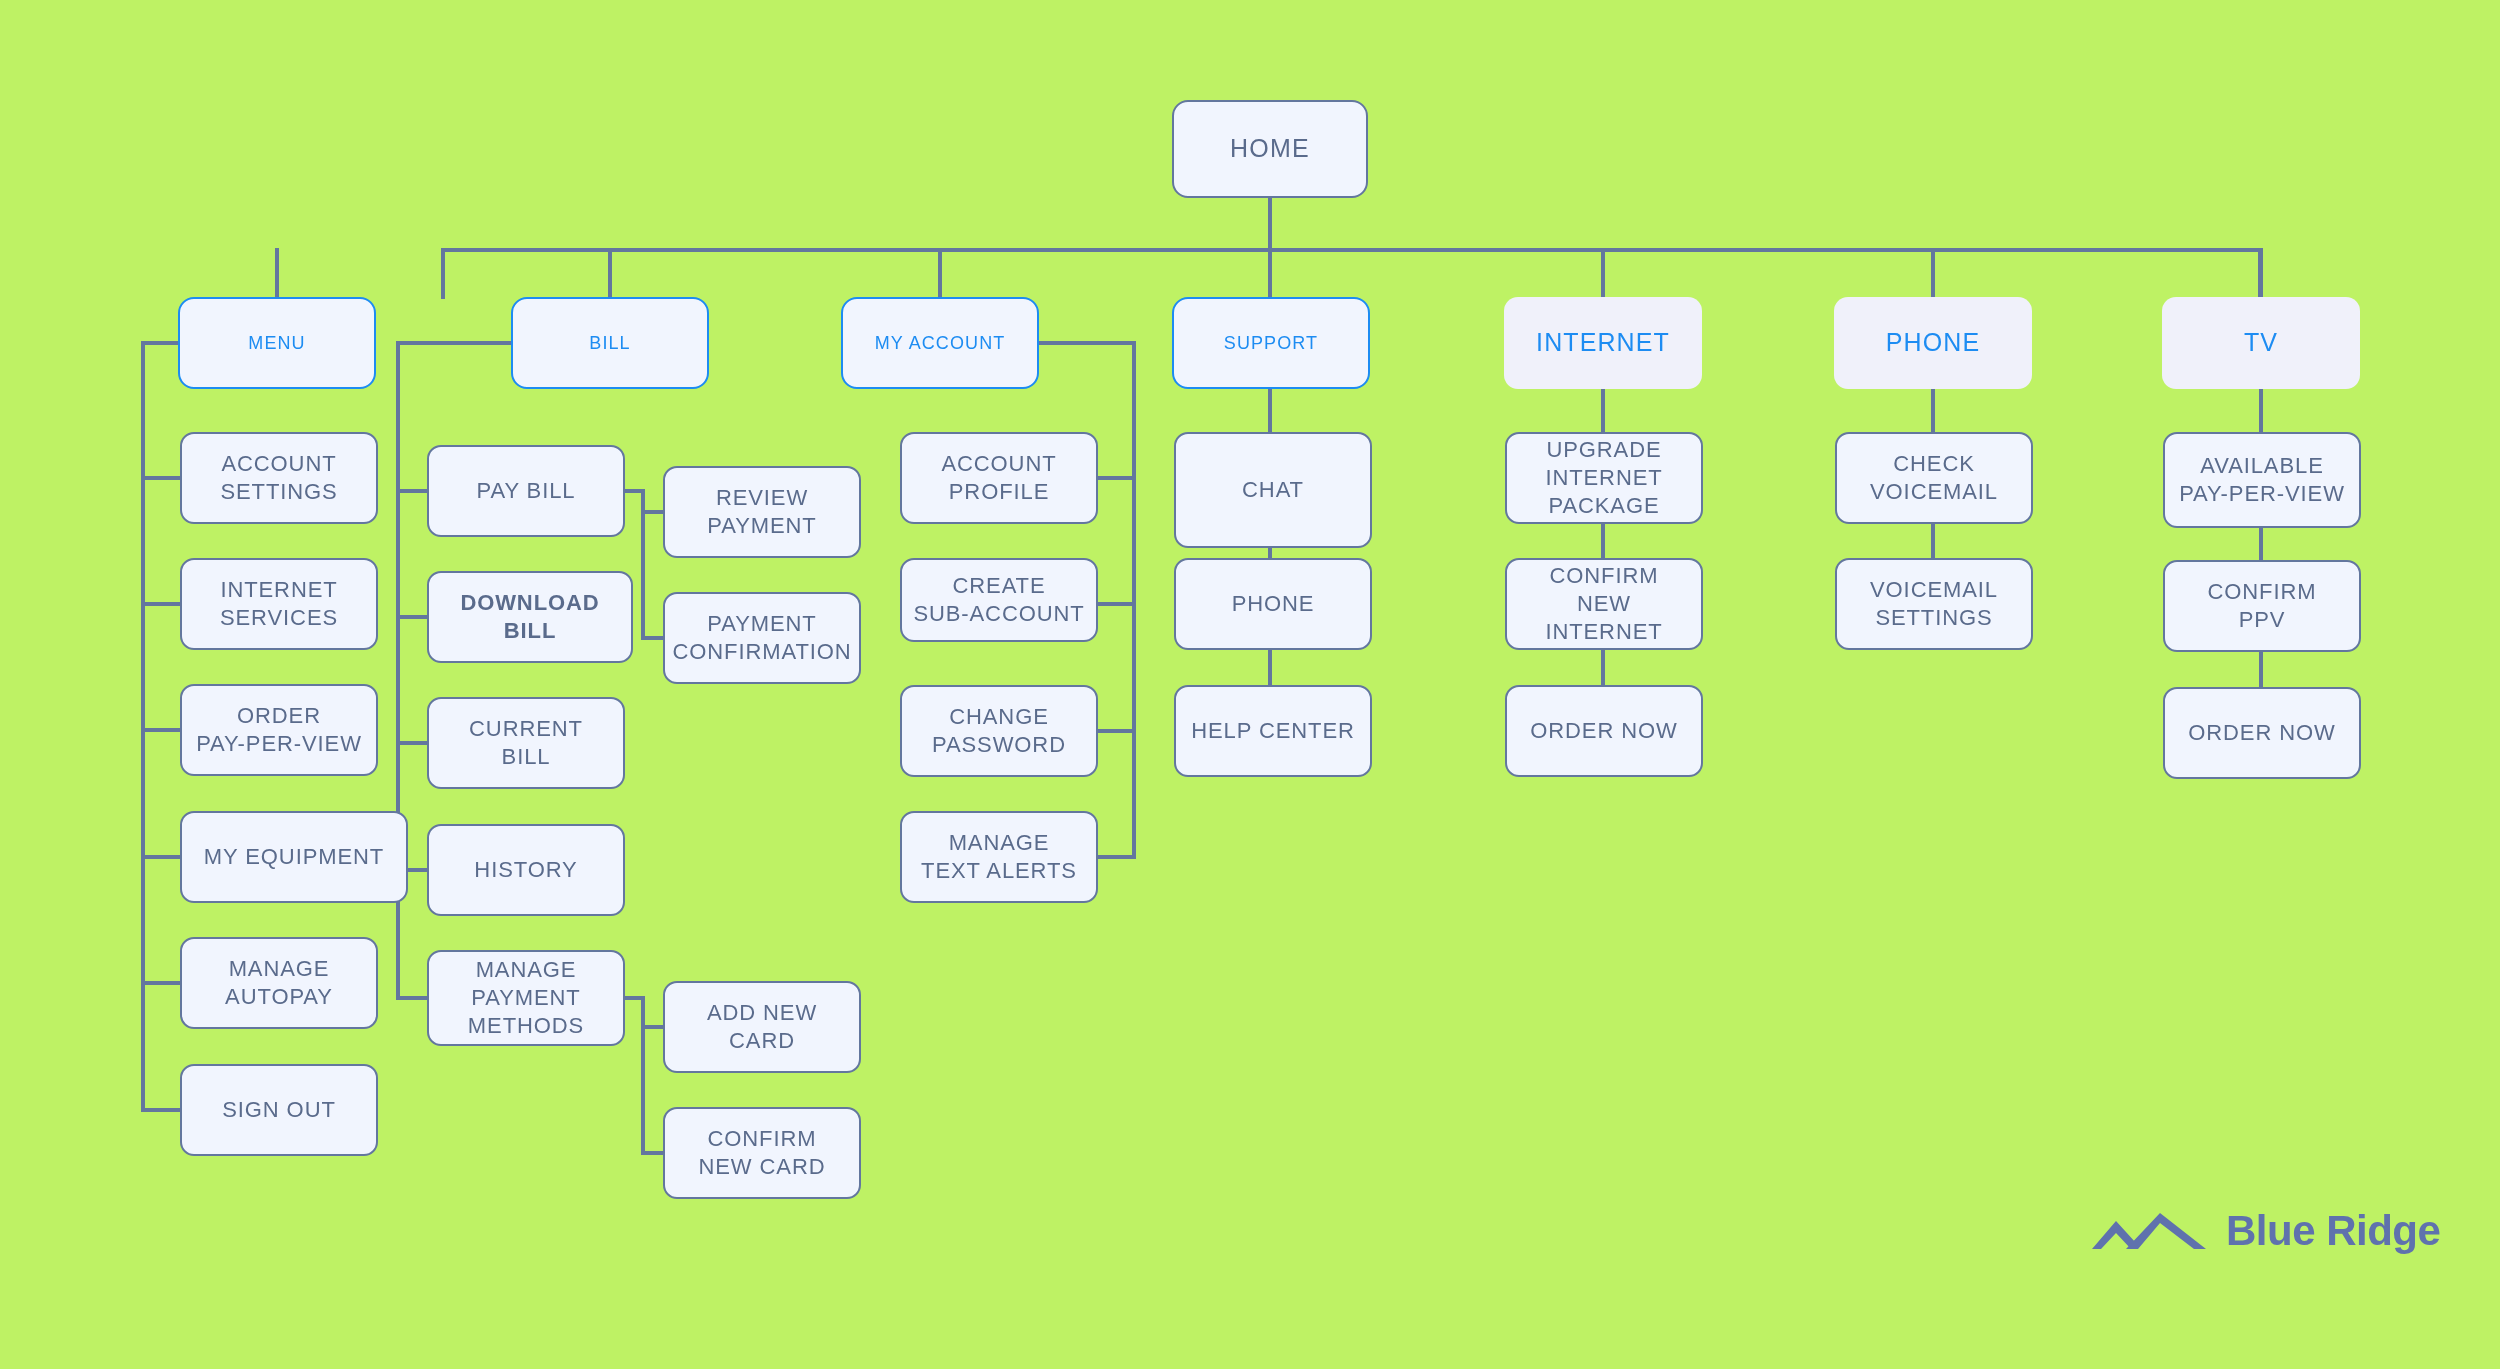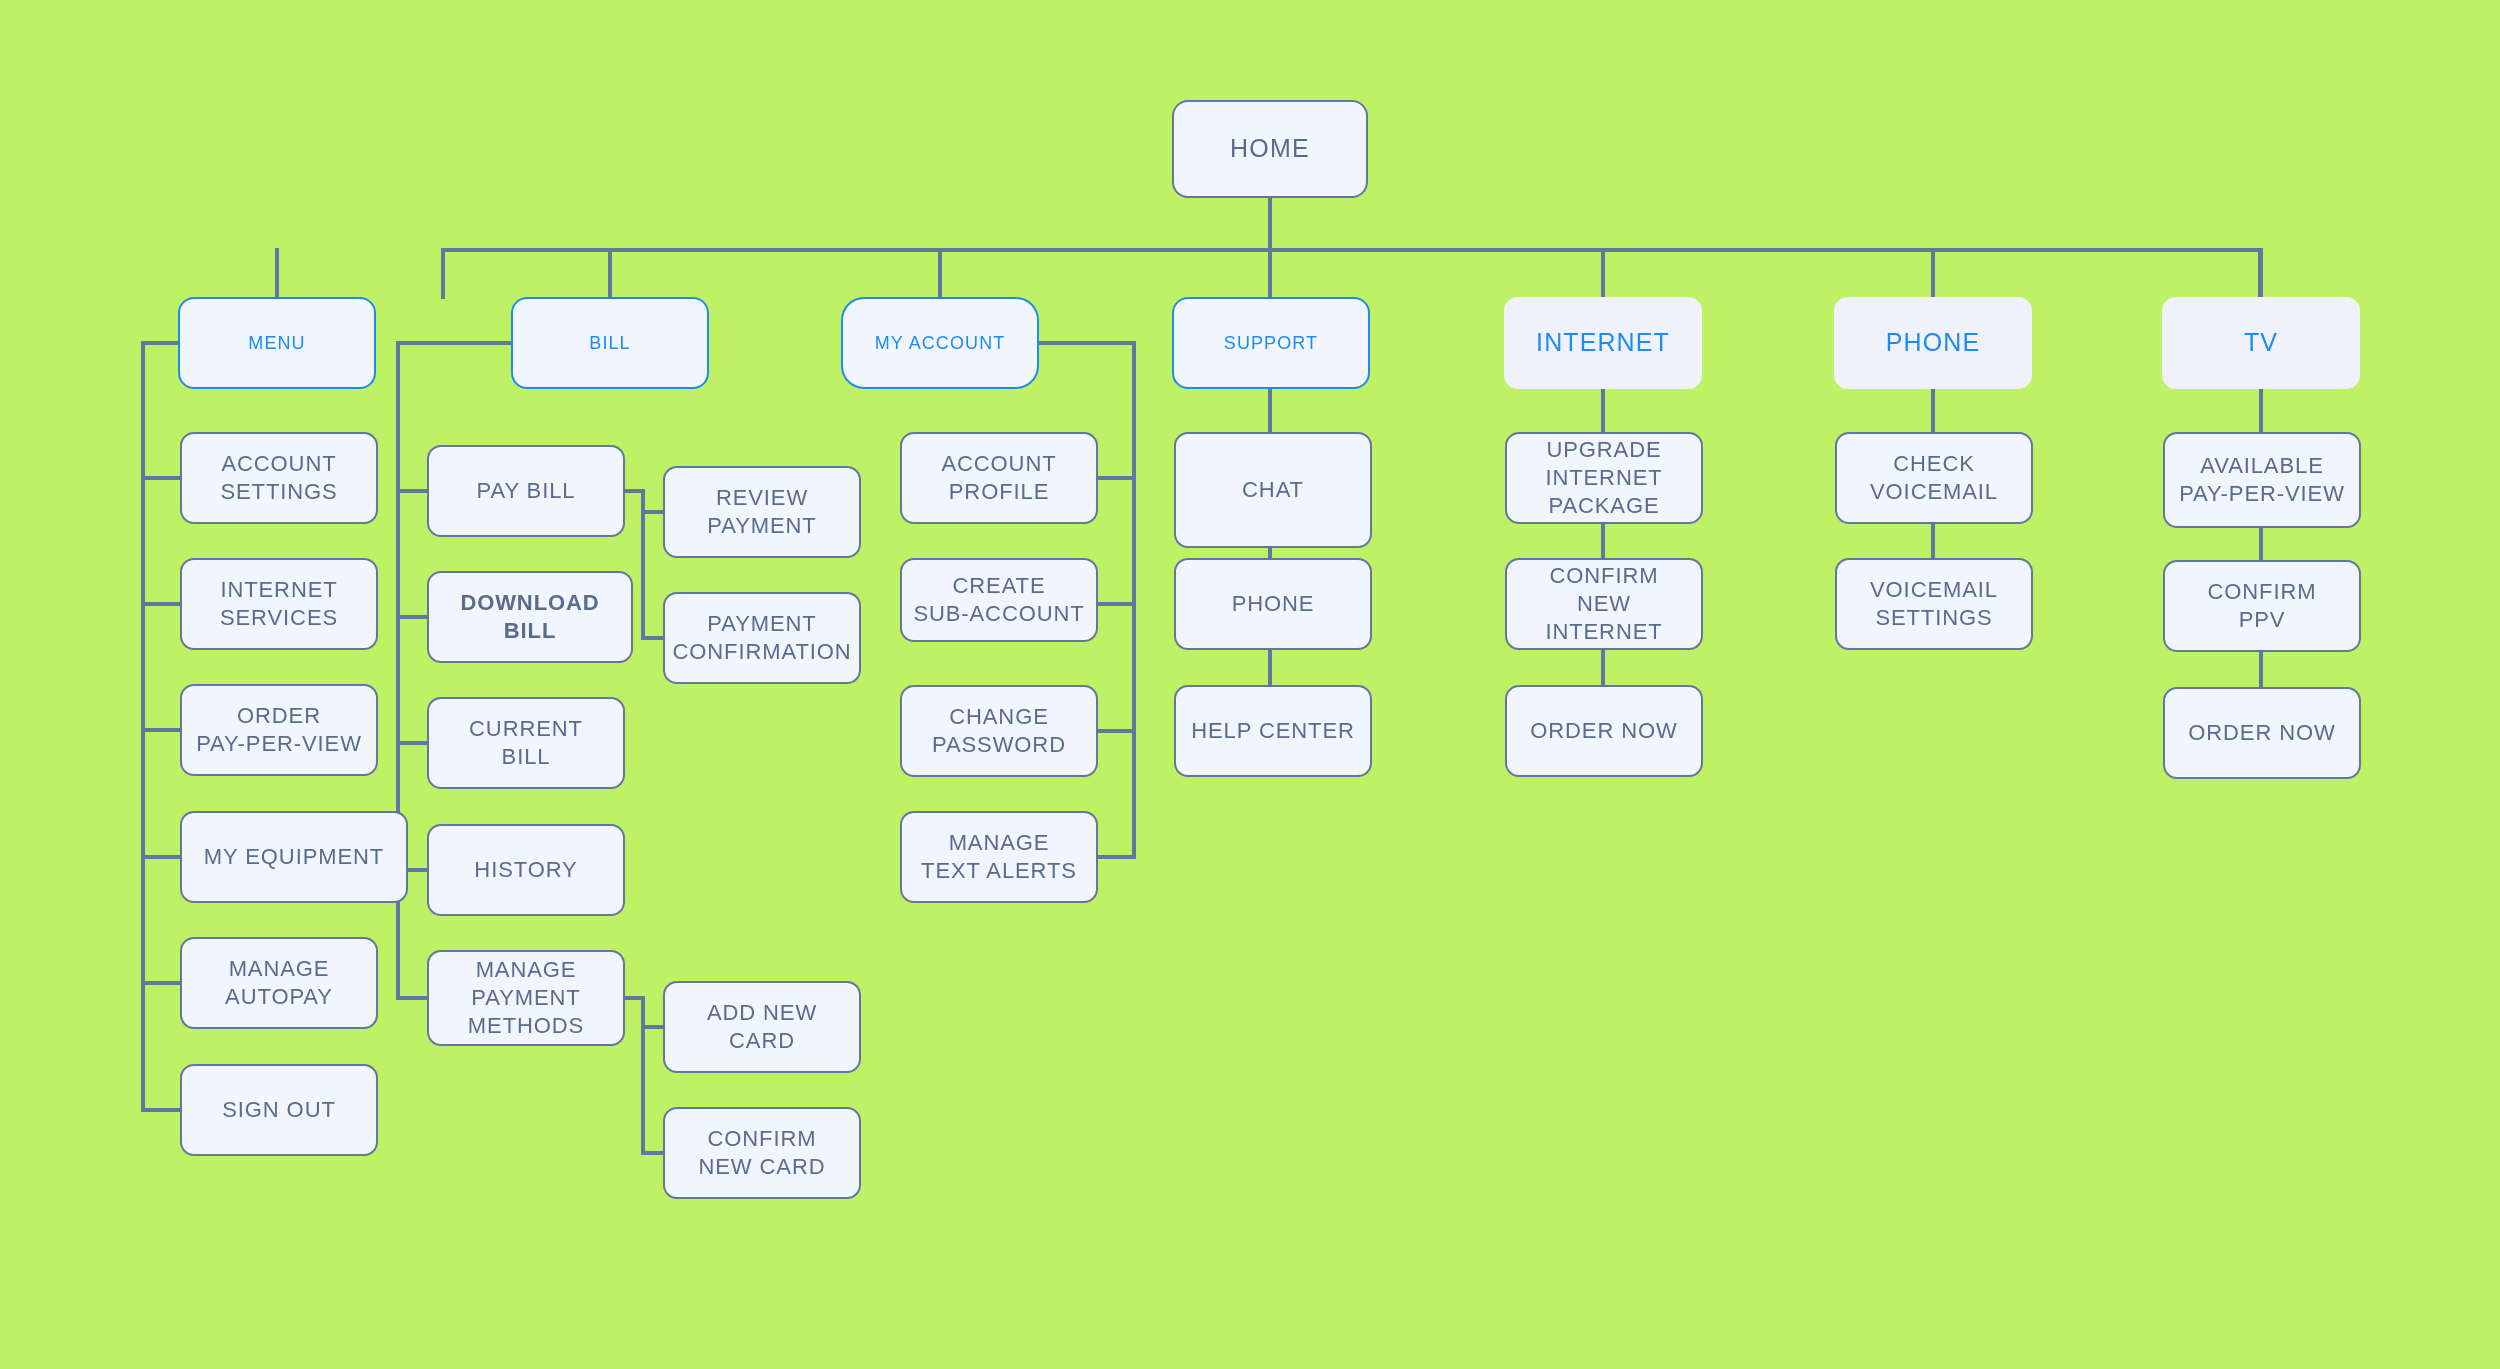--- a/index.html
+++ b/index.html
@@ -144,21 +144,21 @@
   <div id="nodes-layer">
       <div class="node root" style="left: 1172px; top: 100px; width: 196px; height: 98px;">
         <span>HOME</span>
       </div>
       <div class="node accent" style="left: 178px; top: 297px; width: 198px; height: 92px;">
         <span>MENU</span>
       </div>
       <div class="node accent" style="left: 511px; top: 297px; width: 198px; height: 92px;">
         <span>BILL</span>
       </div>
-      <div class="node accent" style="left: 841px; top: 297px; width: 198px; height: 92px; border-radius: 23px;">
+      <div class="node accent" style="left: 841px; top: 297px; width: 198px; height: 92px;">
         <span>MY ACCOUNT</span>
       </div>
       <div class="node accent" style="left: 1172px; top: 297px; width: 198px; height: 92px;">
         <span>SUPPORT</span>
       </div>
       <div class="node ghost" style="left: 1504px; top: 297px; width: 198px; height: 92px;">
         <span>INTERNET</span>
       </div>
       <div class="node ghost" style="left: 1834px; top: 297px; width: 198px; height: 92px;">
         <span>PHONE</span>
@@ -251,14 +251,21 @@
         <span>AVAILABLE<br>PAY-PER-VIEW</span>
       </div>
       <div class="node" style="left: 2163px; top: 560px; width: 198px; height: 92px;">
         <span>CONFIRM<br>PPV</span>
       </div>
       <div class="node" style="left: 2163px; top: 687px; width: 198px; height: 92px;">
         <span>ORDER NOW</span>
       </div>
     </div>
 
+  <div id="logo" style="left: 2090px; top: 1205px;">
+    <svg width="120" height="52" viewBox="0 0 120 52">
+      <path d="M2 44 L26 16 L46 38 L41 44 L26 28 L11 44 Z" fill="#5f72ad"></path>
+      <path d="M36 44 L70 8 L116 44 L104 44 L70 18 L48 44 Z" fill="#5f72ad"></path>
+    </svg>
+    <span class="wordmark">Blue Ridge</span>
+  </div>
 
 </div>
 
 </body></html>

